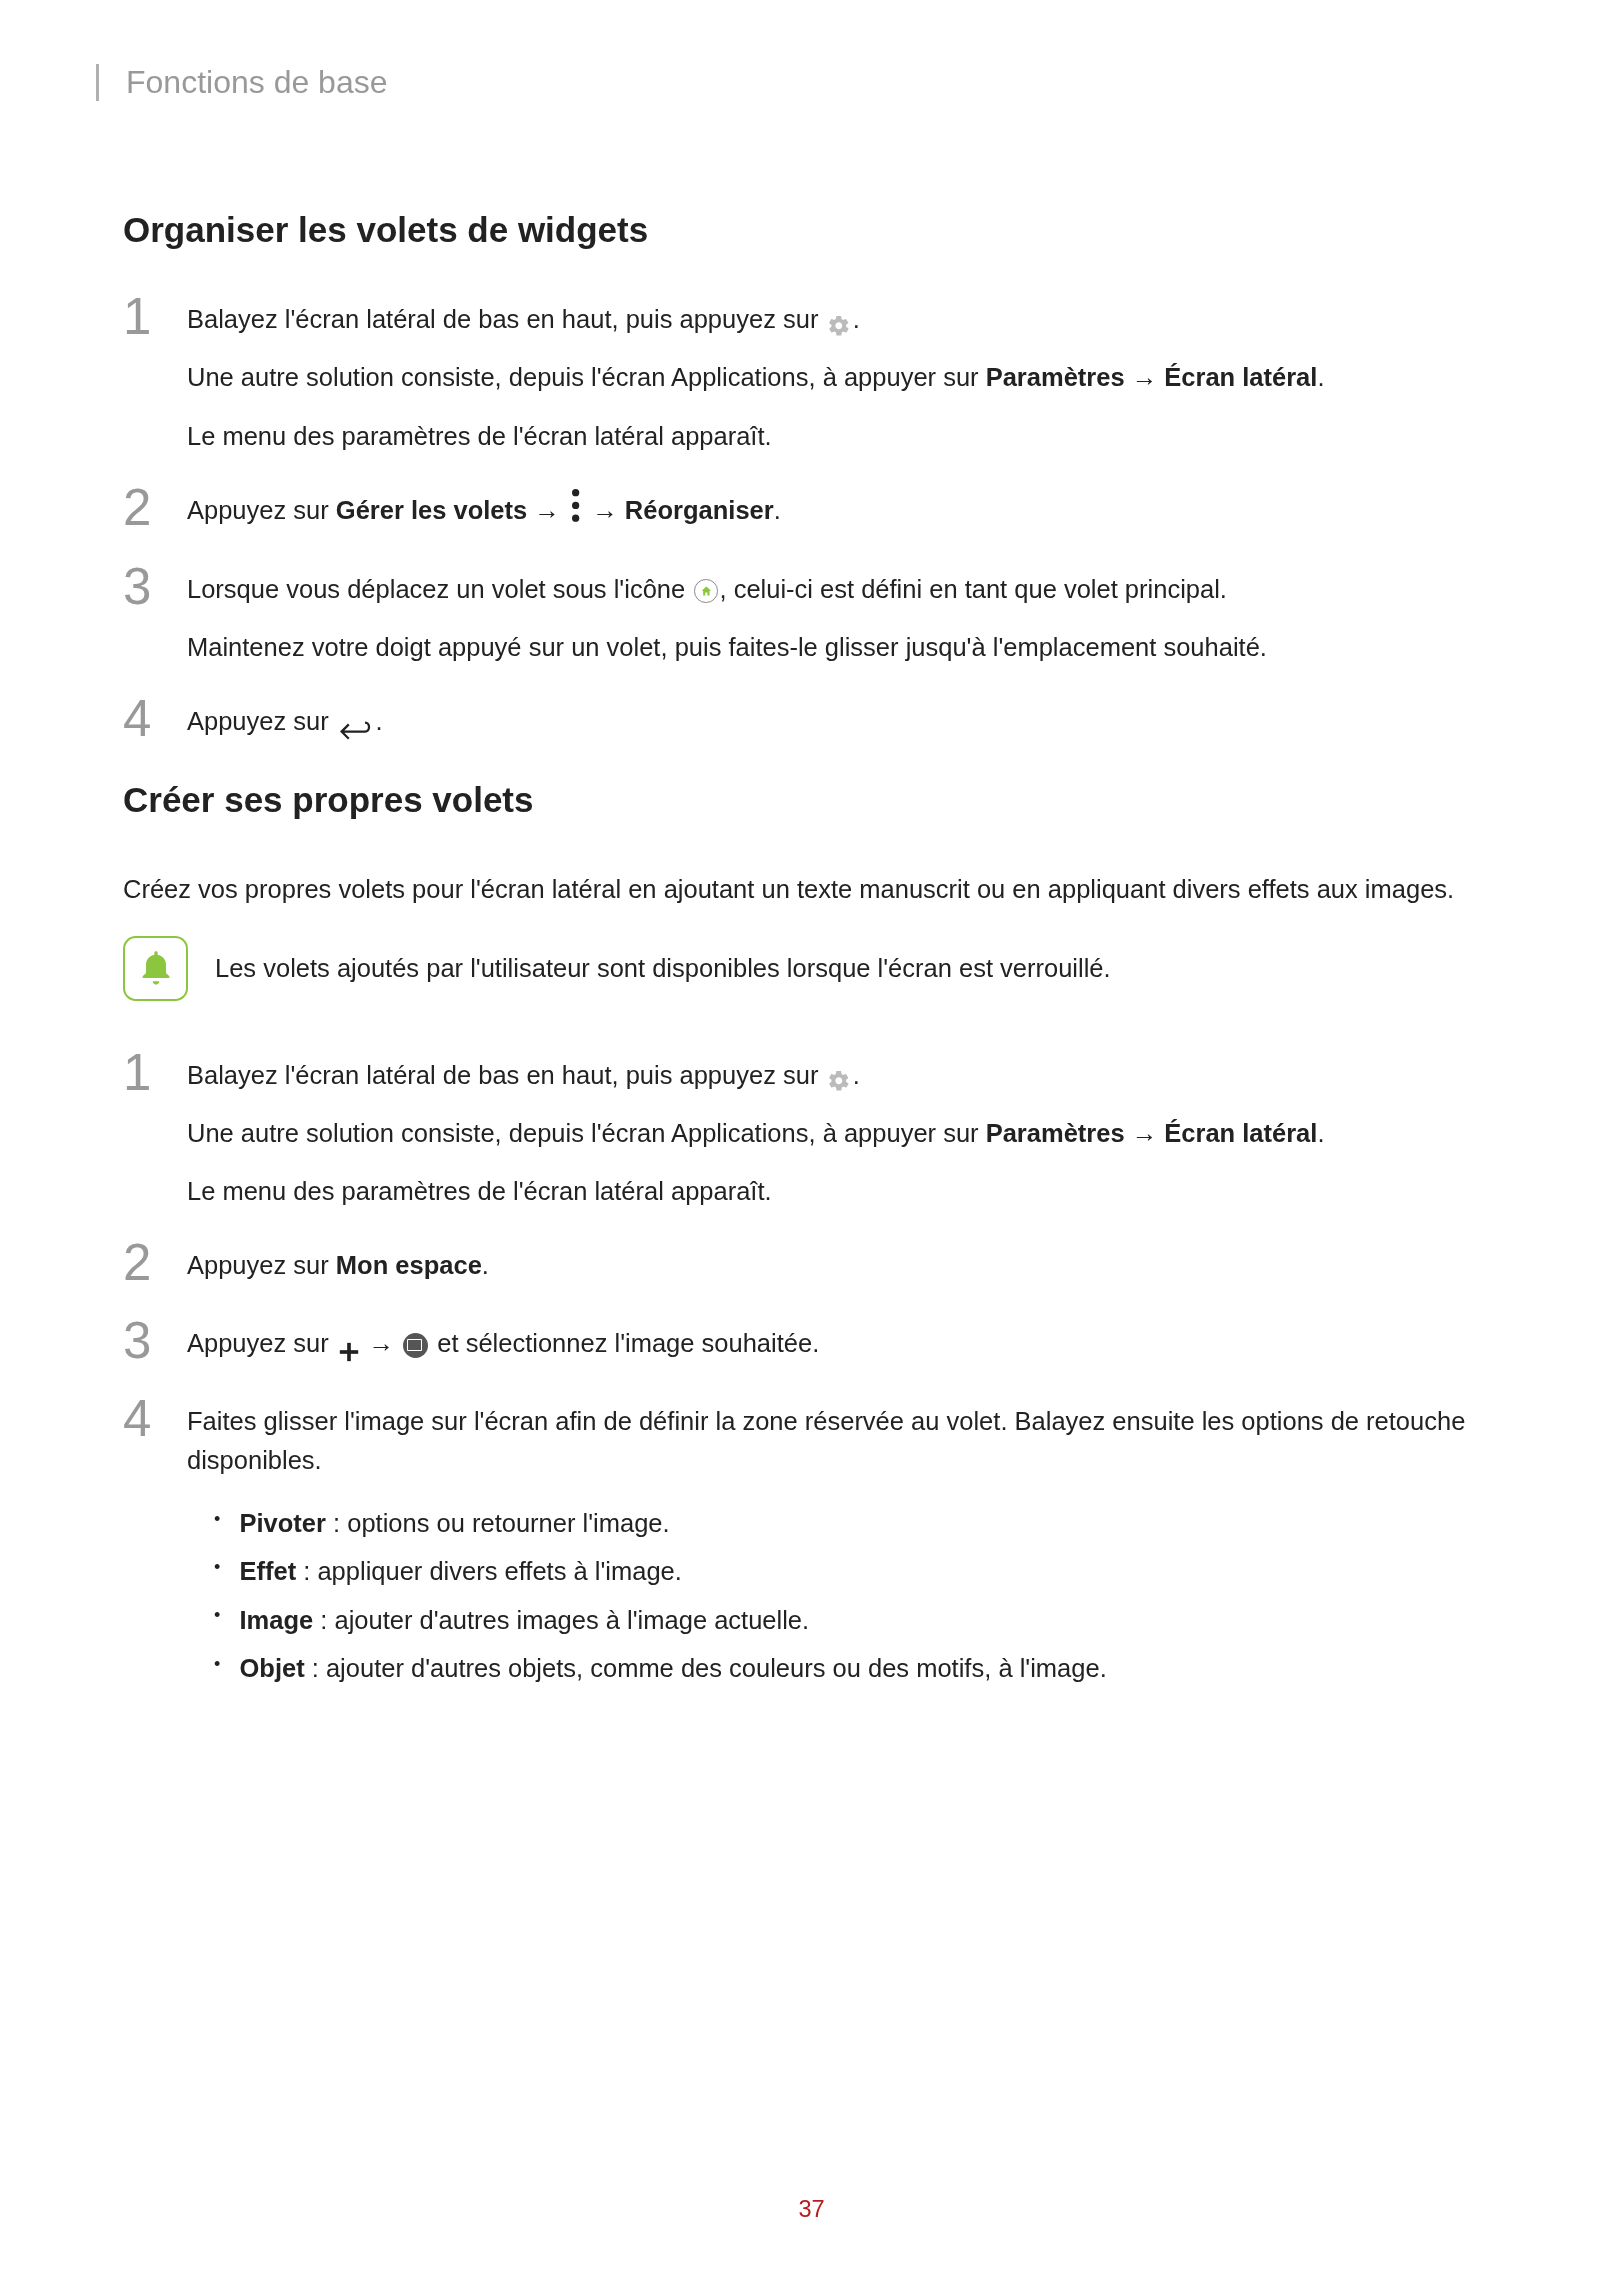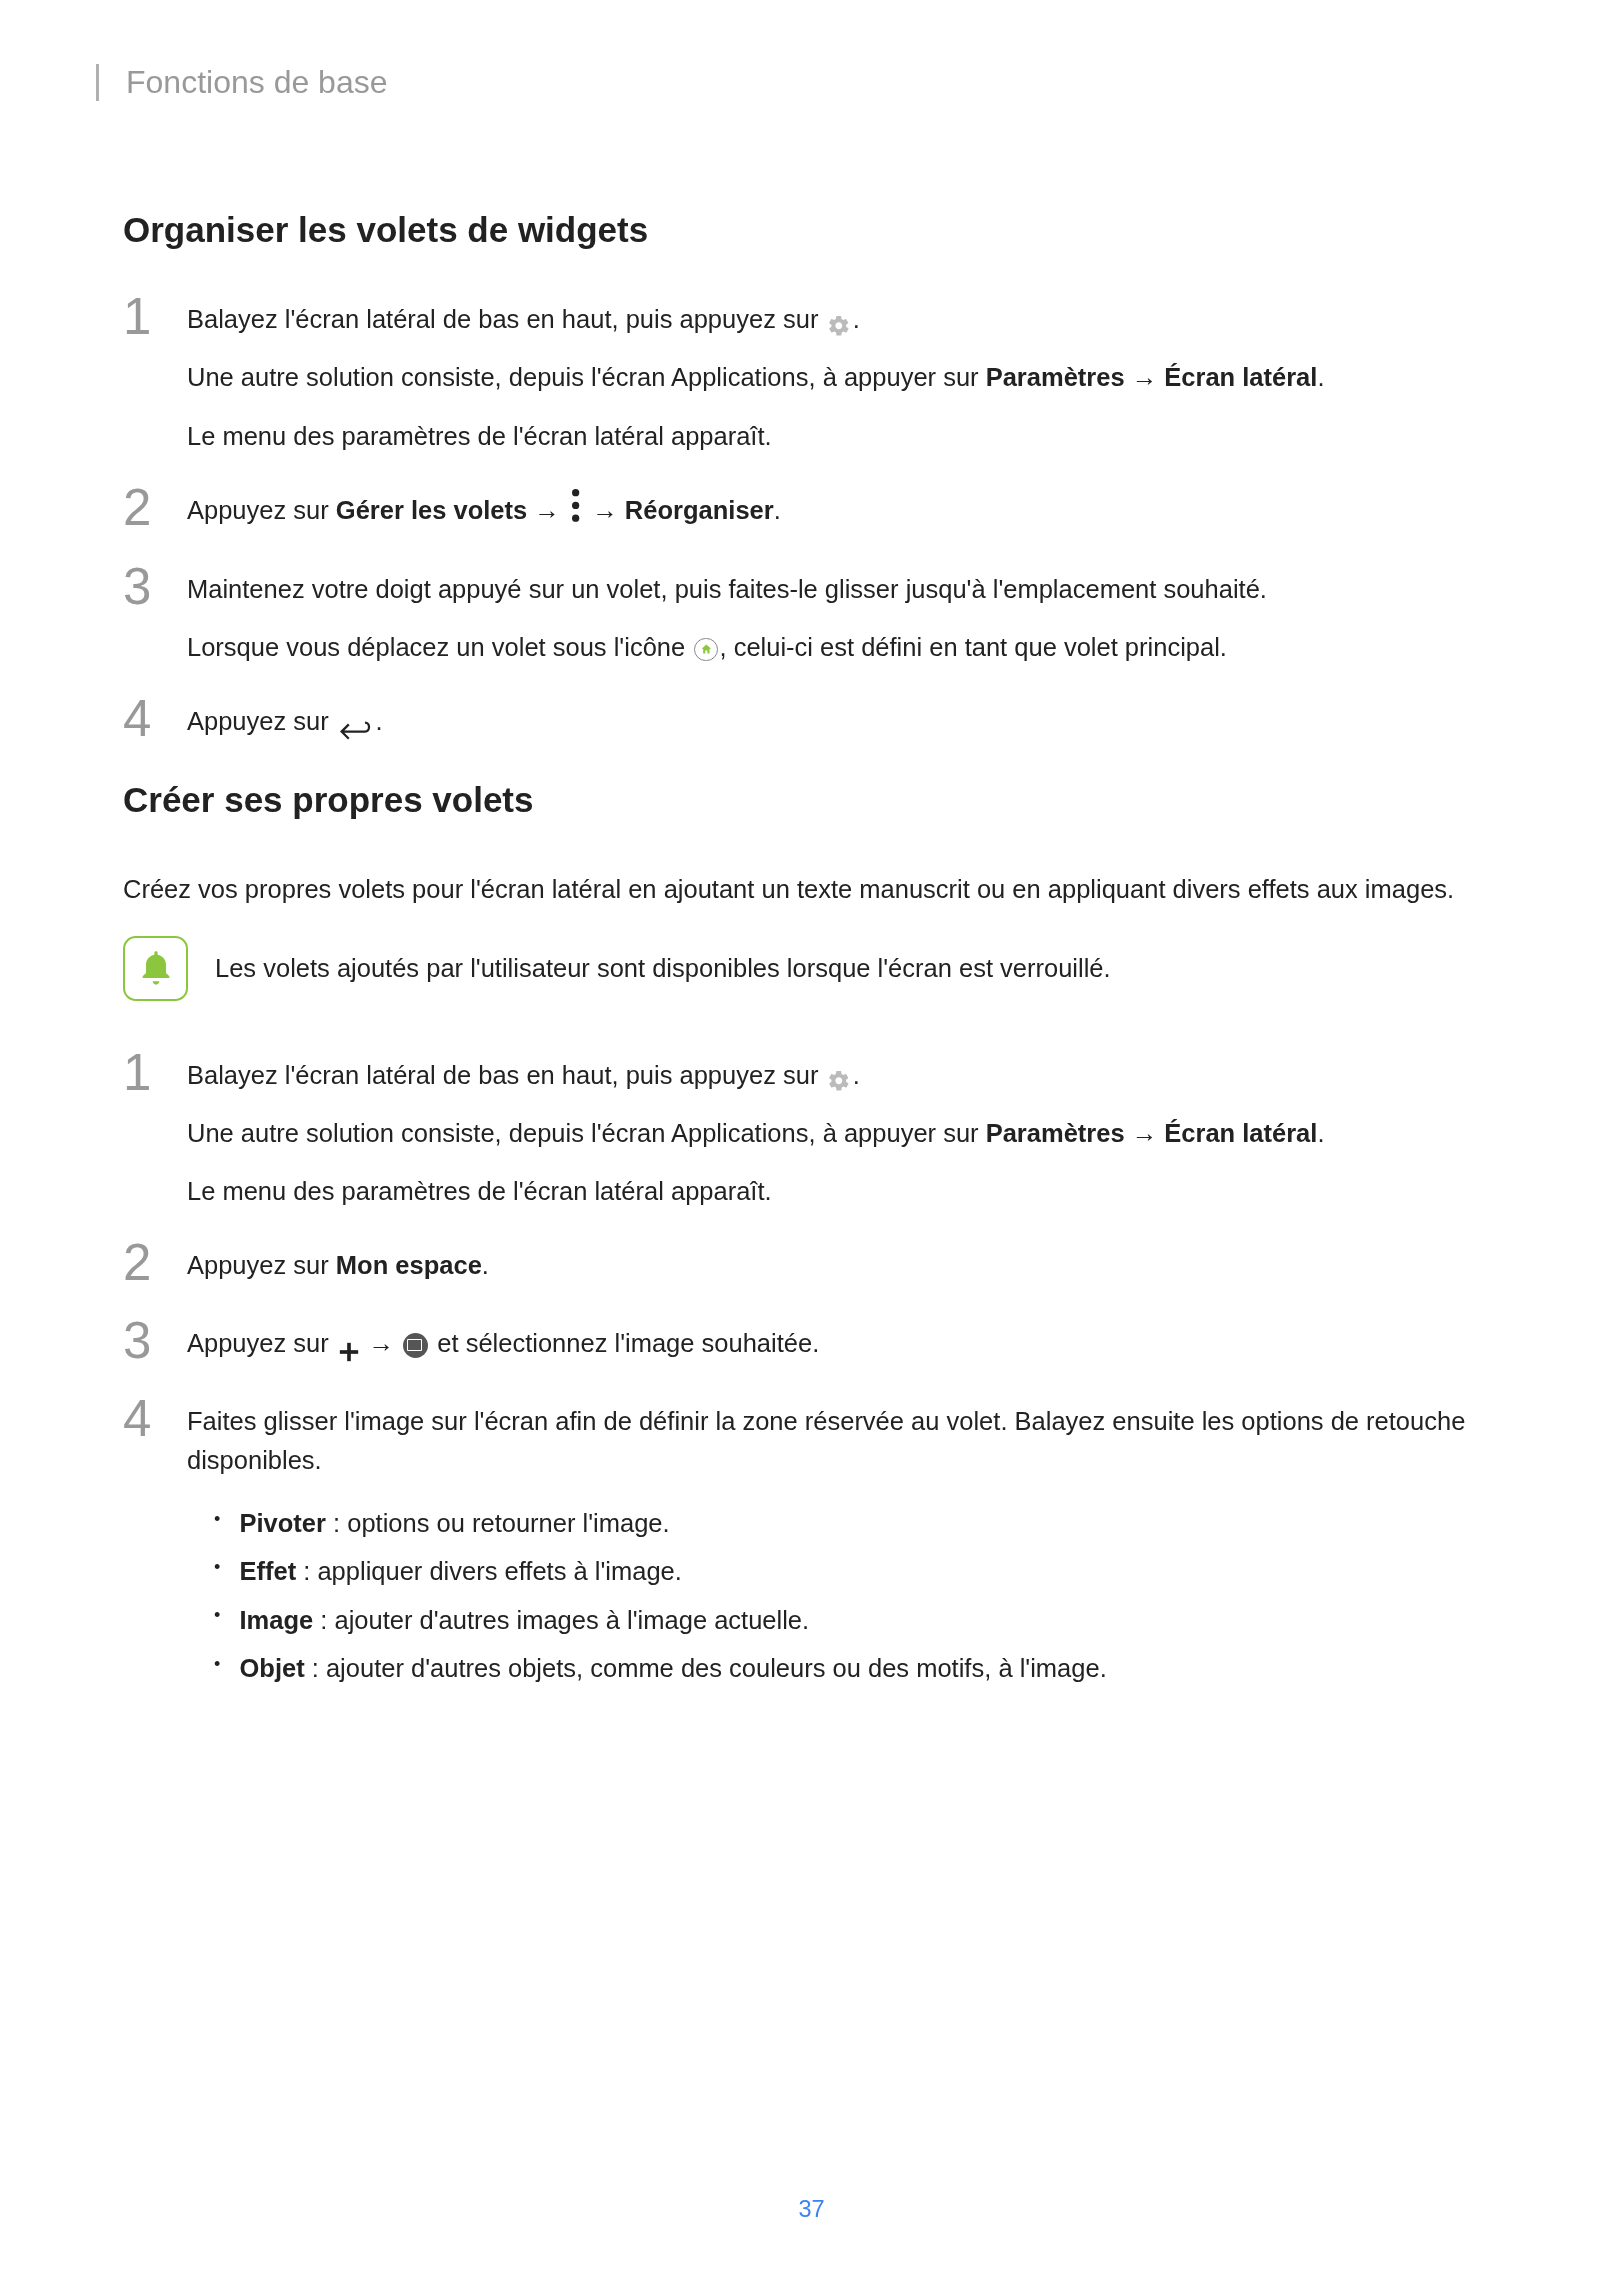--- a/index.html
+++ b/index.html
@@ -168,21 +168,21 @@
       left: 0;
       font-size: 18px;
       top: 2.7px;
     }
     .page-num {
       position: absolute;
       bottom: 73px;
       left: 50%;
       transform: translateX(-50%);
       font-size: 23.6px;
-      color: #3b82f6;
+      color: #b91c1c;
     }
     strong {
       font-weight: bold;
     }
   </style>
 </head>
 <body>
 
 <div class="page">
   <div class="header-bar">
@@ -216,26 +216,26 @@
                 <circle cx="2" cy="9" r="2"></circle>
                 <circle cx="2" cy="16" r="2"></circle>
               </svg></span><span> → </span><strong>Réorganiser</strong><span>.</span>
         </p>
       </div>
     </div>
 
     <div class="step">
       <div class="step-num">3</div>
       <div class="step-body">
-        <p>Maintenez votre doigt appuyé sur un volet, puis faites-le glisser jusqu'à l'emplacement souhaité.</p>
         <p>
           <span>Lorsque vous déplacez un volet sous l'icône </span><span class="icon-home"><svg viewBox="0 0 24 24" fill="#8cc63f" style="width:12.7px;height:12.7px;position:absolute;top:4.5px;left:4.5px">
                 <path d="M12 3l9 8h-3v9h-4v-6h-4v6H6v-9H3z"></path>
               </svg></span><span>, celui-ci est défini en tant que volet principal.</span>
         </p>
+        <p>Maintenez votre doigt appuyé sur un volet, puis faites-le glisser jusqu'à l'emplacement souhaité.</p>
       </div>
     </div>
 
     <div class="step">
       <div class="step-num">4</div>
       <div class="step-body">
         <p>
           <span>Appuyez sur </span><span class="icon-back"><svg viewBox="0 0 40 24" fill="none" stroke="#222" stroke-width="2.5">
                 <path d="M12 6 L4 14 L12 22 M4 14 L30 14 C36 14 36 4 30 4"></path>
               </svg></span><span>.</span>

